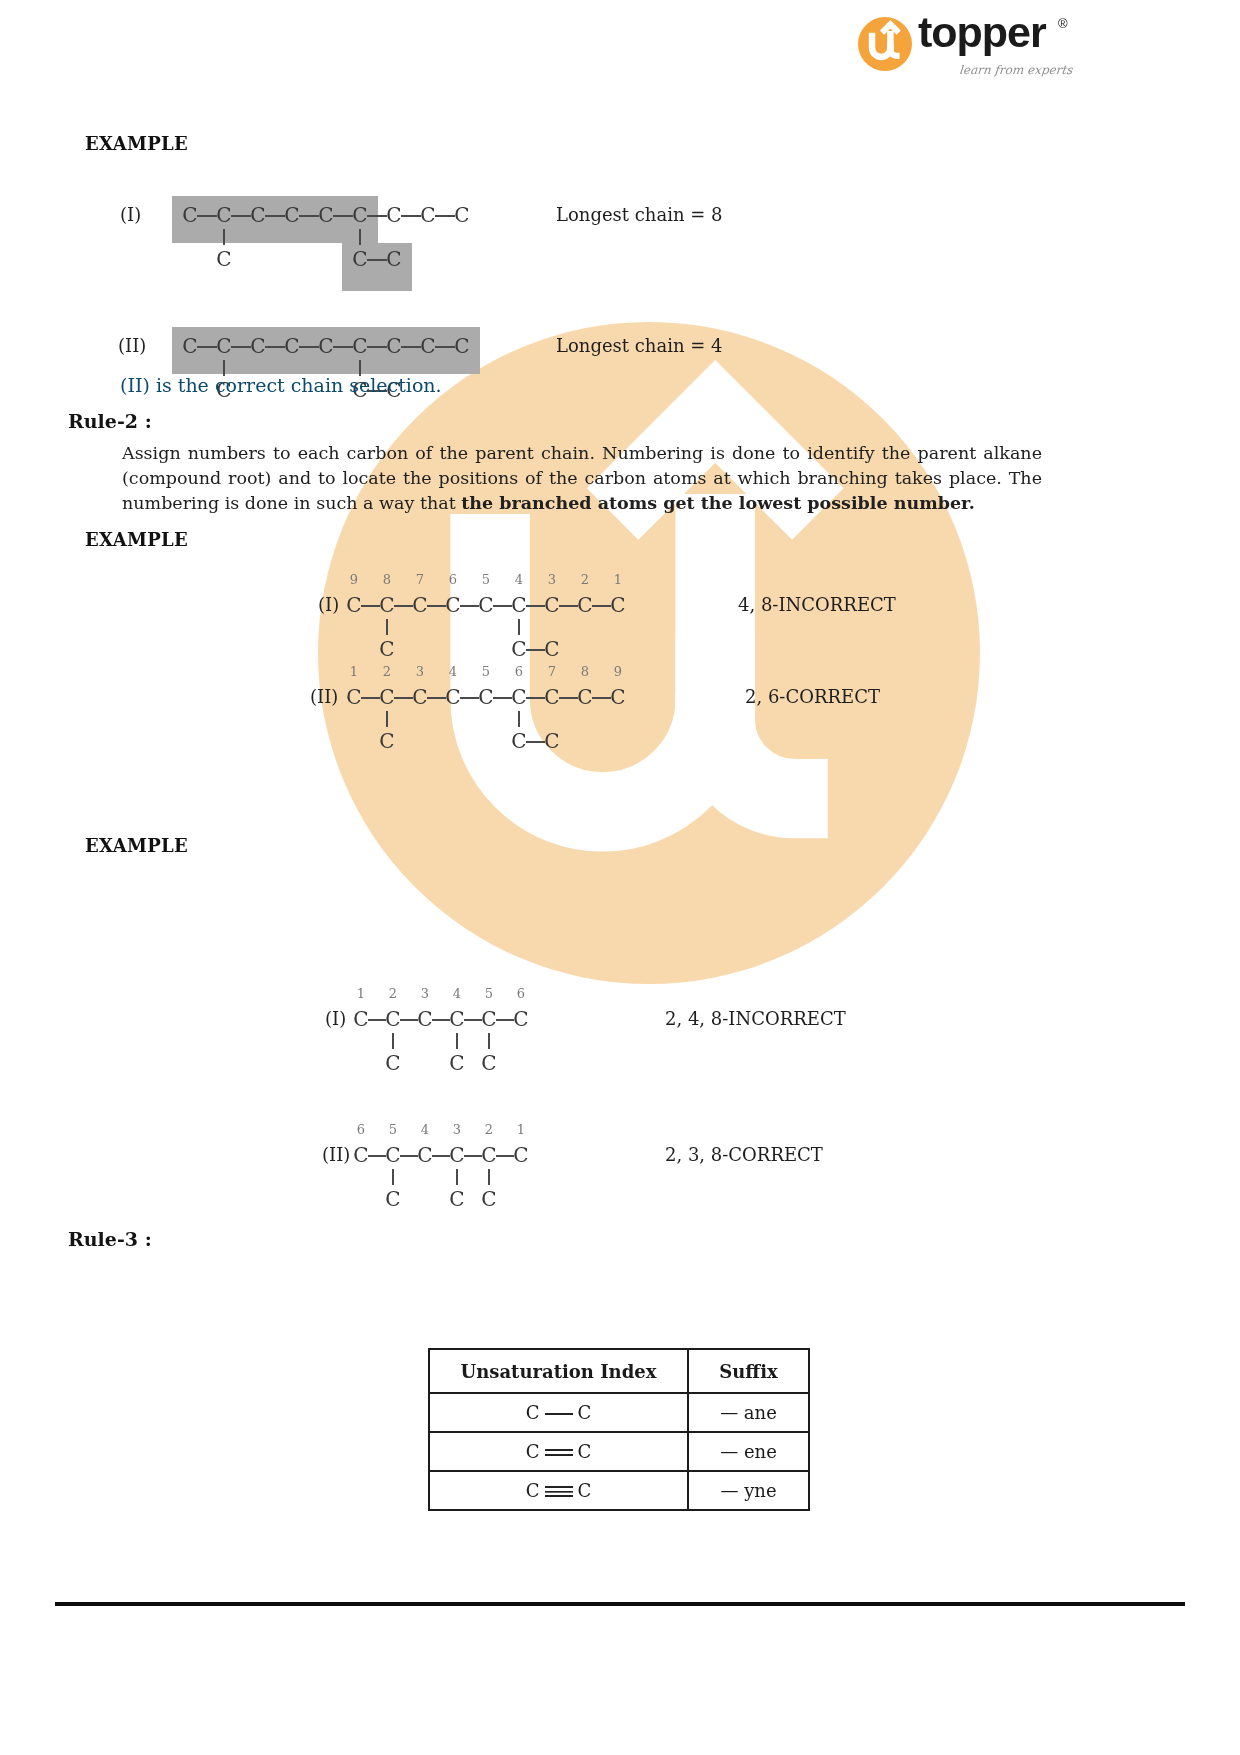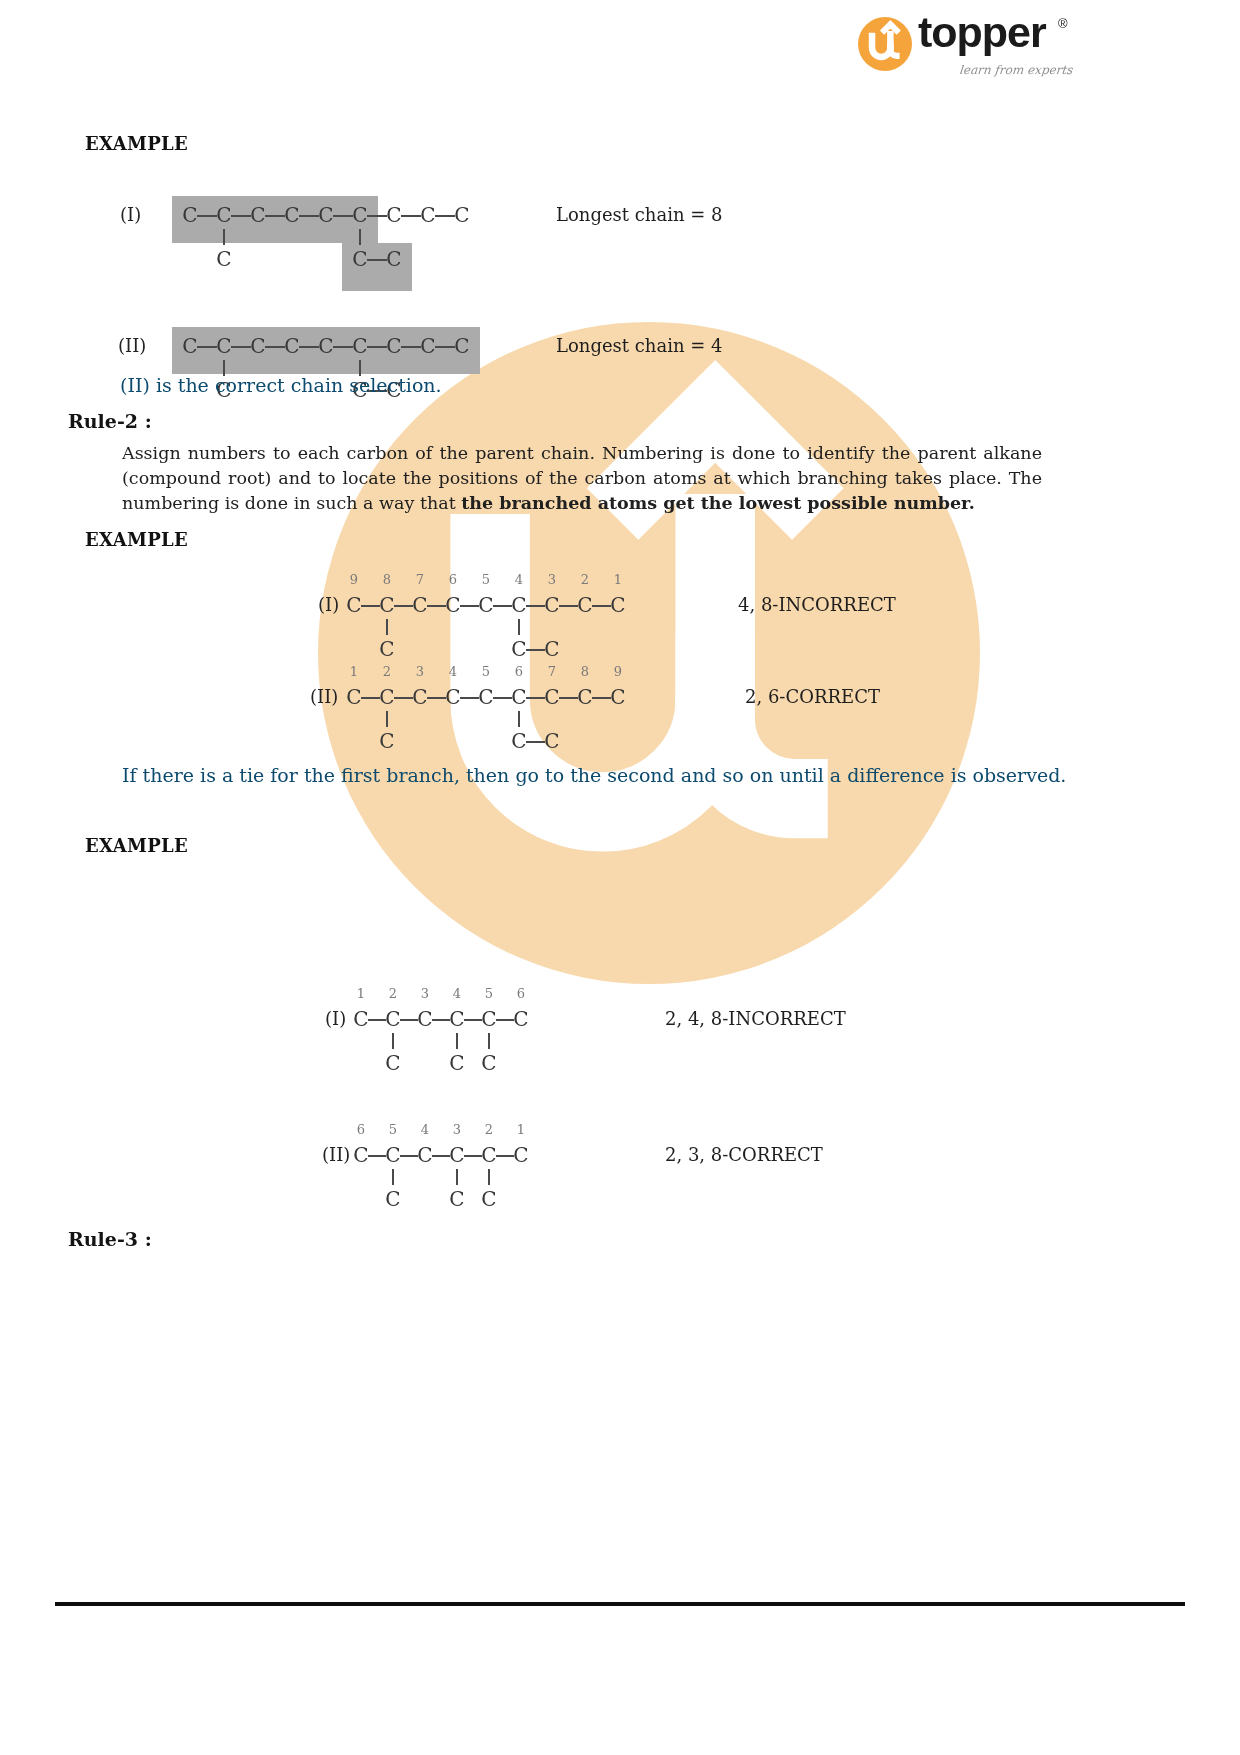--- a/index.html
+++ b/index.html
@@ -242,21 +242,20 @@
         <div class="atom" style="left: 300px; top: 20px; width: 16px;">C</div>
         <div class="vbond" style="left: 76px; top: 47px; height: 16px;"></div>
         <div class="atom" style="left: 69px; top: 64px; width: 16px;">C</div>
         <div class="vbond" style="left: 208px; top: 47px; height: 16px;"></div>
         <div class="atom" style="left: 201px; top: 64px; width: 16px;">C</div>
         <div class="hbond" style="left: 216px; top: 77px; width: 19px;"></div>
         <div class="atom" style="left: 234px; top: 64px; width: 16px;">C</div>
         <div class="caption" style="left: 435px; top: 20px;">2, 6-CORRECT</div>
       </div>
 
-    <div class="note" style="left:122px;top:764px;">If there is a tie for the first branch, then go to the second and so on until a difference is observed.</div>
 
     <div class="h-example" style="left:85px;top:835px;">EXAMPLE</div>
 
     <div class="structure" style="left:325px;top:986px;">
         <div class="slabel" style="left: 0px; top: 20px;">(I)</div>
         <div class="num" style="left: 28px; top: 0px; width: 16px;">1</div>
         <div class="num" style="left: 60px; top: 0px; width: 16px;">2</div>
         <div class="num" style="left: 92px; top: 0px; width: 16px;">3</div>
         <div class="num" style="left: 124px; top: 0px; width: 16px;">4</div>
         <div class="num" style="left: 156px; top: 0px; width: 16px;">5</div>
@@ -305,17 +304,39 @@
         <div class="vbond" style="left: 134px; top: 47px; height: 16px;"></div>
         <div class="atom" style="left: 127px; top: 64px; width: 16px;">C</div>
         <div class="vbond" style="left: 166px; top: 47px; height: 16px;"></div>
         <div class="atom" style="left: 159px; top: 64px; width: 16px;">C</div>
         <div class="caption" style="left: 343px; top: 20px;">2, 3, 8-CORRECT</div>
       </div>
 
     <div class="rule-head" style="left:68px;top:1228px;">Rule-3 :</div>
 
 
+    <table class="suffix-table">
+      <thead>
+        <tr>
+          <th class="col-bond">Unsaturation Index</th>
+          <th class="col-suffix">Suffix</th>
+        </tr>
+      </thead>
+      <tbody>
+          <tr>
+            <td>C<span class="bondg single"></span>C</td>
+            <td>— ane</td>
+          </tr>
+          <tr>
+            <td>C<span class="bondg double"></span>C</td>
+            <td>— ene</td>
+          </tr>
+          <tr>
+            <td>C<span class="bondg triple"></span>C</td>
+            <td>— yne</td>
+          </tr>
+        </tbody>
+    </table>
 
     <div class="footer-line"></div>
 
   </div>
 </div>
 
 </body></html>

